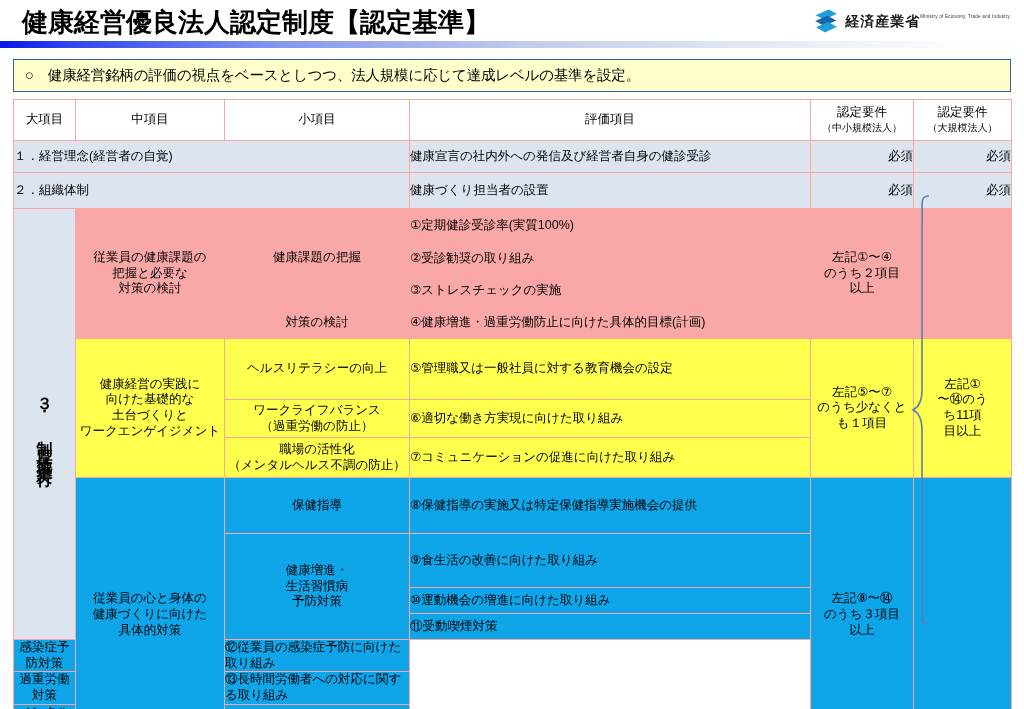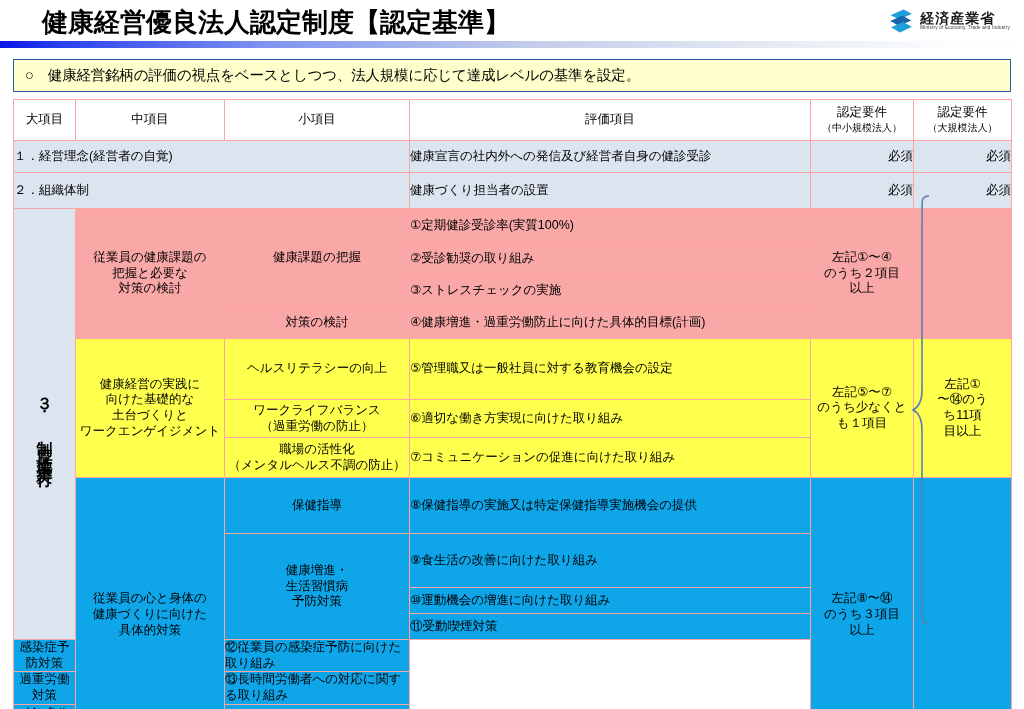--- a/index.html
+++ b/index.html
@@ -24,38 +24,37 @@
   }
   .page-title {
     position: absolute;
     left: 22px;
     top: 5px;
     font-size: 26px;
     font-weight: bold;
     letter-spacing: 0px;
     color: #000000;
     white-space: nowrap;
-    margin-left: 20px;
   }
   .logo {
     position: absolute;
     right: 14px;
     top: 8px;
     display: flex;
     align-items: center;
     gap: 6px;
   }
   .logo-mark {
     width: 26px;
     height: 26px;
     flex: 0 0 auto;
   }
   .logo-text {
     display: flex;
-    flex-direction: column;
+    flex-direction: row;
     line-height: 1.05;
   }
   .logo-jp {
     font-size: 14px;
     font-weight: bold;
     color: #1a1a1a;
     letter-spacing: 1px;
     white-space: nowrap;
   }
   .logo-en {

